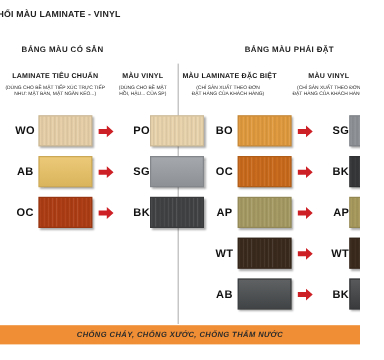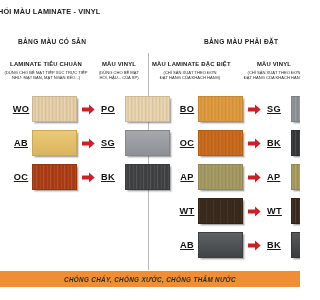--- a/index.html
+++ b/index.html
@@ -79,41 +79,40 @@
     white-space: pre-line;
   }
   #ch-lam-std  { left: -14px; top: 61px; width: 120px; }
   #ch-vinyl-a  { left: 86px;  top: 61px; width: 66px;  }
   #ch-lam-spec { left: 152px; top: 61px; width: 76px;  }
   #ch-vinyl-b  { left: 234px; top: 61px; width: 80px;  }
 
   
   .grid {
     position: absolute;
-    text-decoration: underline;
   }
   #grid-left  { left: 0px;   top: 92px; }
   #grid-right { left: 166px; top: 92px; }
 
   .row {
     display: flex;
     align-items: center;
     height: 34px;
   }
 
   .code {
     font-size: 9.2px;
     font-weight: bold;
     letter-spacing: 0.3px;
     color: #111;
     text-align: center;
     white-space: nowrap;
   }
   .code.src { width: 22px; }
-  .code.dst { width: 24px; text-align: left; padding-left: 2px; }
+  .code.dst { width: 24px; text-align: right; padding-left: 2px; }
 
   .swatch {
     width: 45px;
     height: 26px;
     box-shadow: 1.5px 1.5px 1.6px rgba(0,0,0,0.33);
     border: 0.4px solid rgba(0,0,0,0.12);
     box-sizing: border-box;
     position: relative;
     overflow: hidden;
   }

